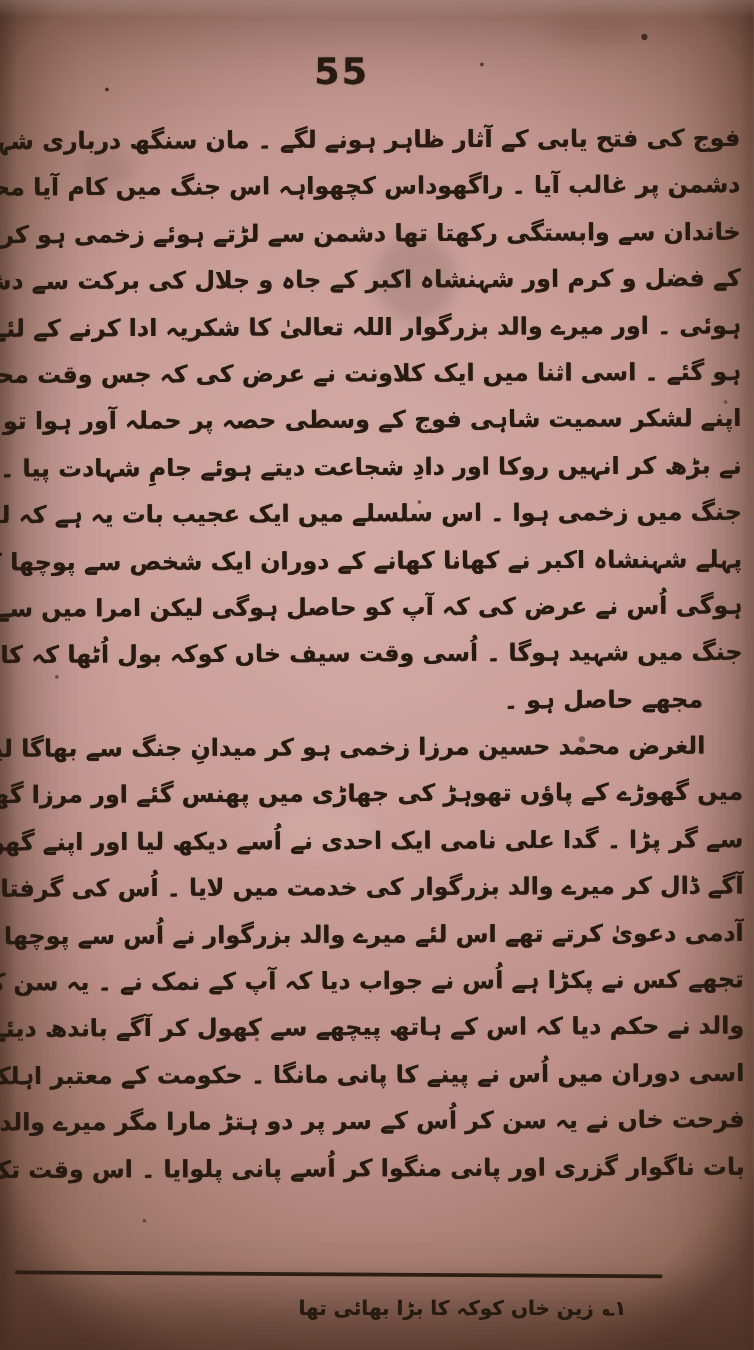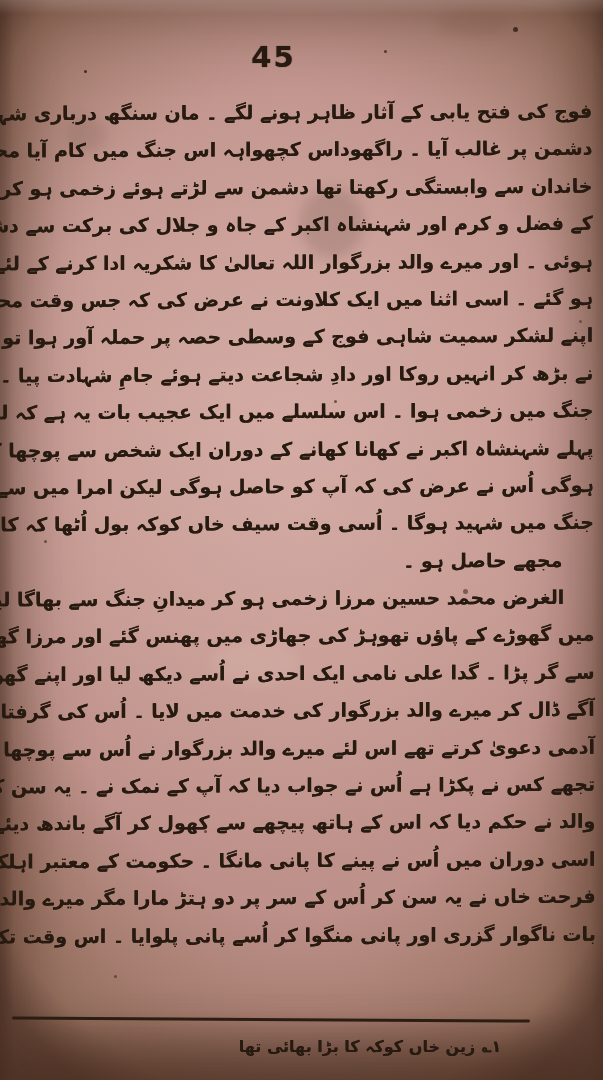--- a/index.html
+++ b/index.html
@@ -52,21 +52,21 @@
 <body>
 
 <div class="page">
   <div class="vignette"></div>
   <div class="stain s1"></div>
   <div class="stain s2"></div>
   <div class="stain s3"></div>
   <div class="stain s4"></div>
   <div class="specks"></div>
 
-  <div class="pagenum">45</div>
+  <div class="pagenum">55</div>
 
   <div class="textblock">
     <div class="tl">فوج کی فتح یابی کے آثار ظاہر ہونے لگے ۔ مان سنگھ درباری شہنشاہ کے روبرو</div>
     <div class="tl">دشمن پر غالب آیا ۔ راگھوداس کچھواہہ اس جنگ میں کام آیا محمد وفا جو اس</div>
     <div class="tl">خاندان سے وابستگی رکھتا تھا دشمن سے لڑتے ہوئے زخمی ہو کر گر پڑا ۔ اللہ تعالیٰ</div>
     <div class="tl">کے فضل و کرم اور شہنشاہ اکبر کے جاہ و جلال کی برکت سے دشمن پر فتح حاصل</div>
     <div class="tl">ہوئی ۔ اور میرے والد بزرگوار اللہ تعالیٰ کا شکریہ ادا کرنے کے لئے سربسجود</div>
     <div class="tl">ہو گئے ۔ اسی اثنا میں ایک کلاونت نے عرض کی کہ جس وقت محمد حسین مرزا</div>
     <div class="tl">اپنے لشکر سمیت شاہی فوج کے وسطی حصہ پر حملہ آور ہوا تو سیف خاں کوکلتاش</div>
     <div class="tl">نے بڑھ کر انہیں روکا اور دادِ شجاعت دیتے ہوئے جامِ شہادت پیا ۔ مرزا خود بھی اس</div>

